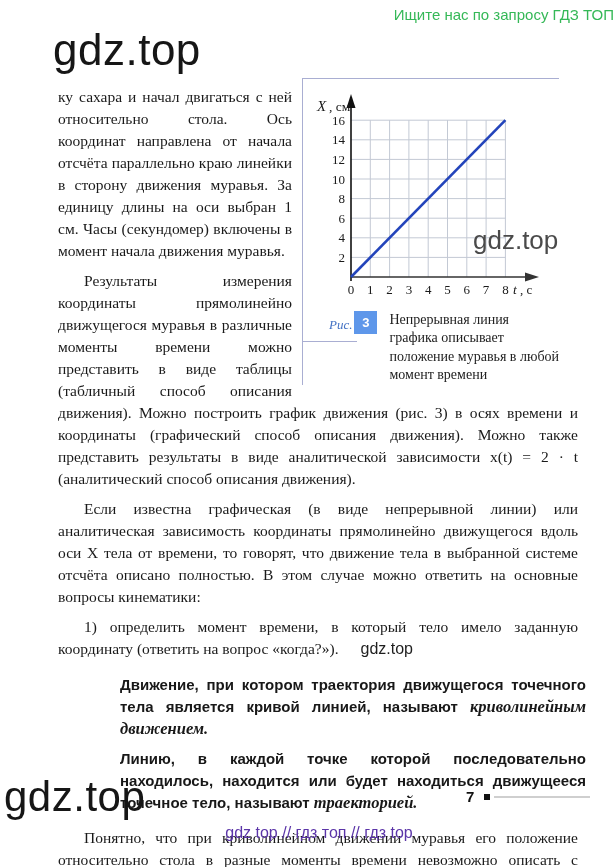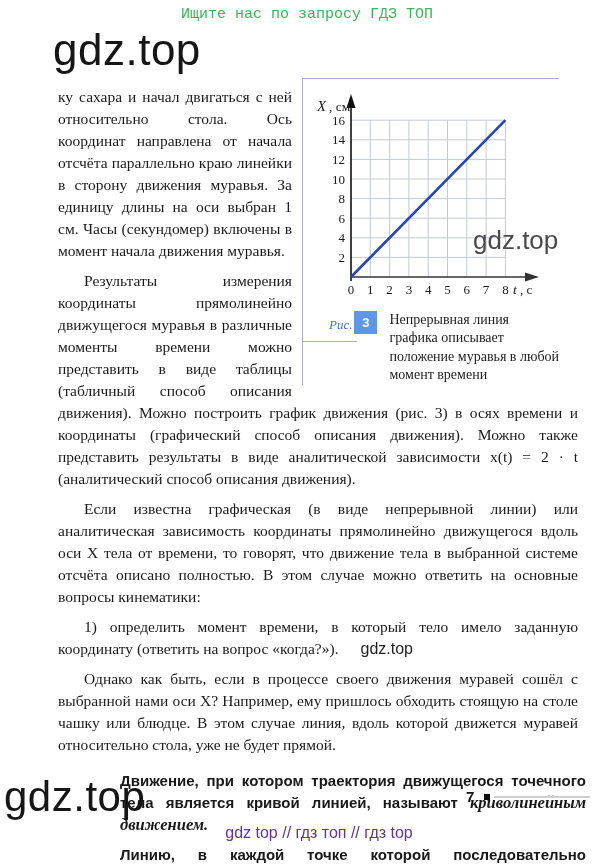--- a/index.html
+++ b/index.html
@@ -1,20 +1,20 @@
 <!DOCTYPE html>
 <html lang="ru"><head>
 <meta charset="utf-8">
 <style>
   html,body{margin:0;padding:0;background:#ffffff;}
   .page{position:relative;width:614px;height:867px;background:#ffffff;overflow:hidden;
         font-family:"Liberation Serif",serif;color:#1a1a1a;}
   
-  .promo-header{position:absolute;top:6px;left:0;width:100%;text-align:center;
-        font-family:Liberation Mono, monospace;font-size:15px;font-weight:500;color:#35b857;}
+  .promo-header{position:absolute;top:6px;left:0;width:100%;text-align:right;
+        font-family:Liberation Sans, sans-serif;font-size:15px;font-weight:500;color:#35b857;}
   
   .wm-big{position:absolute;font-family:"Liberation Sans",sans-serif;color:#161616;
         font-size:44px;letter-spacing:.5px;line-height:1;}
   .wm-top{left:53px;top:28px;}
   .wm-bottom{left:4px;top:776px;font-size:42px;}
   
   .content{position:absolute;left:50px;top:78px;width:536px;}
   .body-par{margin:8px;font-size:15.5px;line-height:22px;text-align:justify;
         text-indent:26px;hyphens:auto;}
   .body-par.no-indent{text-indent:0;}
@@ -112,21 +112,20 @@
           <span class="fig-num">3</span>
           <div class="fig-caption">Непрерывная линия графика описывает положение муравья в любой момент времени</div>
         </div>
       </div>
     </div>
 
     <p class="body-par no-indent">ку сахара и начал двигаться с ней относительно стола. Ось координат направлена от начала отсчёта параллельно краю линейки в сторону движения муравья. За единицу длины на оси выбран 1 см. Часы (секундомер) включены в момент начала движения муравья.</p>
     <p class="body-par">Результаты измерения координаты прямолинейно движущегося муравья в различные моменты времени можно представить в виде таблицы (табличный способ описания движения). Можно построить график движения (рис. 3) в осях времени и координаты (графический способ описания движения). Можно также представить результаты в виде аналитической зависимости x(t) = 2 · t (аналитический способ описания движения).</p>
     <p class="body-par">Если известна графическая (в виде непрерывной линии) или аналитическая зависимость координаты прямолинейно движущегося вдоль оси X тела от времени, то говорят, что движение тела в выбранной системе отсчёта описано полностью. В этом случае можно ответить на основные вопросы кинематики:</p>
     <p class="body-par"><span>1) определить момент времени, в который тело имело заданную координату (ответить на вопрос «когда?»).</span><span class="wm-inline">gdz.top</span></p>
-    <p class="body-par">Однако как быть, если в процессе своего движения муравей сошёл с выбранной нами оси X? Например, ему пришлось обходить стоящую на столе чашку или блюдце. В этом случае линия, вдоль которой движется муравей относительно стола, уже не будет прямой.</p>
 
     <div class="definition"><span>Движение, при котором траектория движущегося точечного тела является кривой линией, называют </span><span class="term">криволинейным движением.</span></div>
 
     <div class="definition"><span>Линию, в каждой точке которой последовательно находилось, находится или будет находиться движущееся точечное тело, называют </span><span class="term">траекторией.</span></div>
 
     <p class="body-par after-def">Понятно, что при криволинейном движении муравья его положение относительно стола в разные моменты времени невозможно описать с помощью только одной координаты x.</p>
 
   </div>
 
   <div class="wm-big wm-bottom">gdz.top</div>

